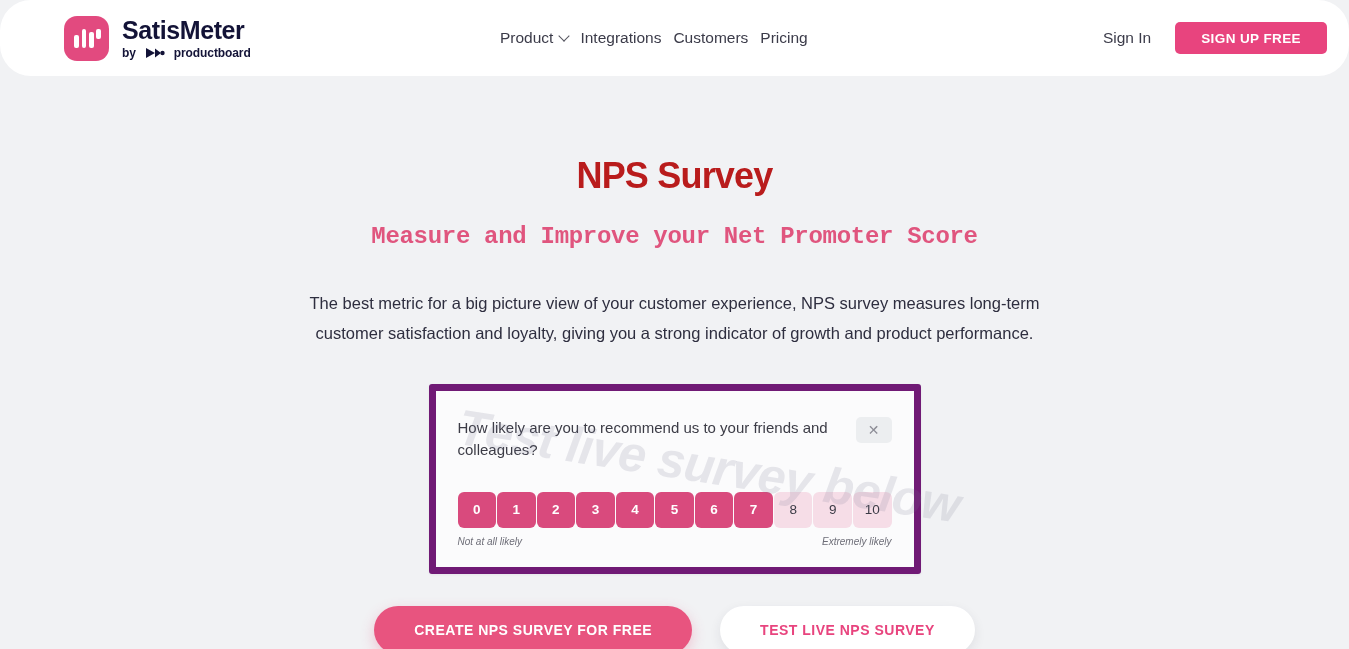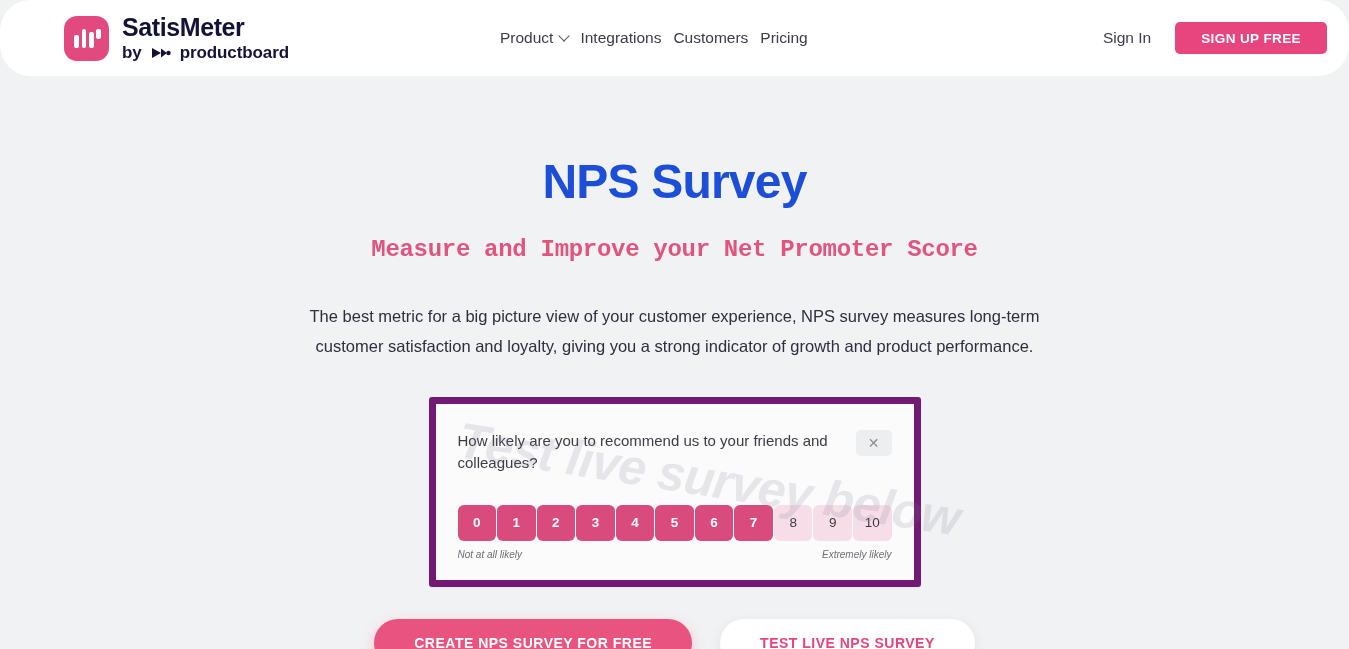--- a/index.html
+++ b/index.html
@@ -55,21 +55,21 @@
 
   .brand-text { display: flex; flex-direction: column; line-height: 1; }
   .brand-name {
     font-size: 25px;
     font-weight: bold;
     color: #131337;
     letter-spacing: -0.4px;
   }
   .brand-by {
     margin-top: 4px;
-    font-size: 17px;
+    font-size: 12px;
     font-weight: bold;
     color: #131337;
     display: flex;
     align-items: center;
     gap: 9px;
     letter-spacing: -0.1px;
   }
   .pb-mark { display: inline-flex; align-items: center; }
 
   .main-nav {
@@ -128,23 +128,23 @@
     cursor: pointer;
   }
 
   
   .hero {
     position: relative;
     text-align: center;
     padding-top: 80px;
   }
   .page-title {
-    font-size: 48px;
-    font-weight: bold;
-    color: #1d4ed8;
+    font-size: 36px;
+    font-weight: bold;
+    color: #b91c1c;
     letter-spacing: -0.8px;
     line-height: 1.1;
   }
   .page-subtitle {
     margin-top: 27px;
     font-size: 24px;
     font-weight: bold;
     color: #e0557e;
     letter-spacing: -0.3px;
     font-family: Liberation Mono, monospace;

